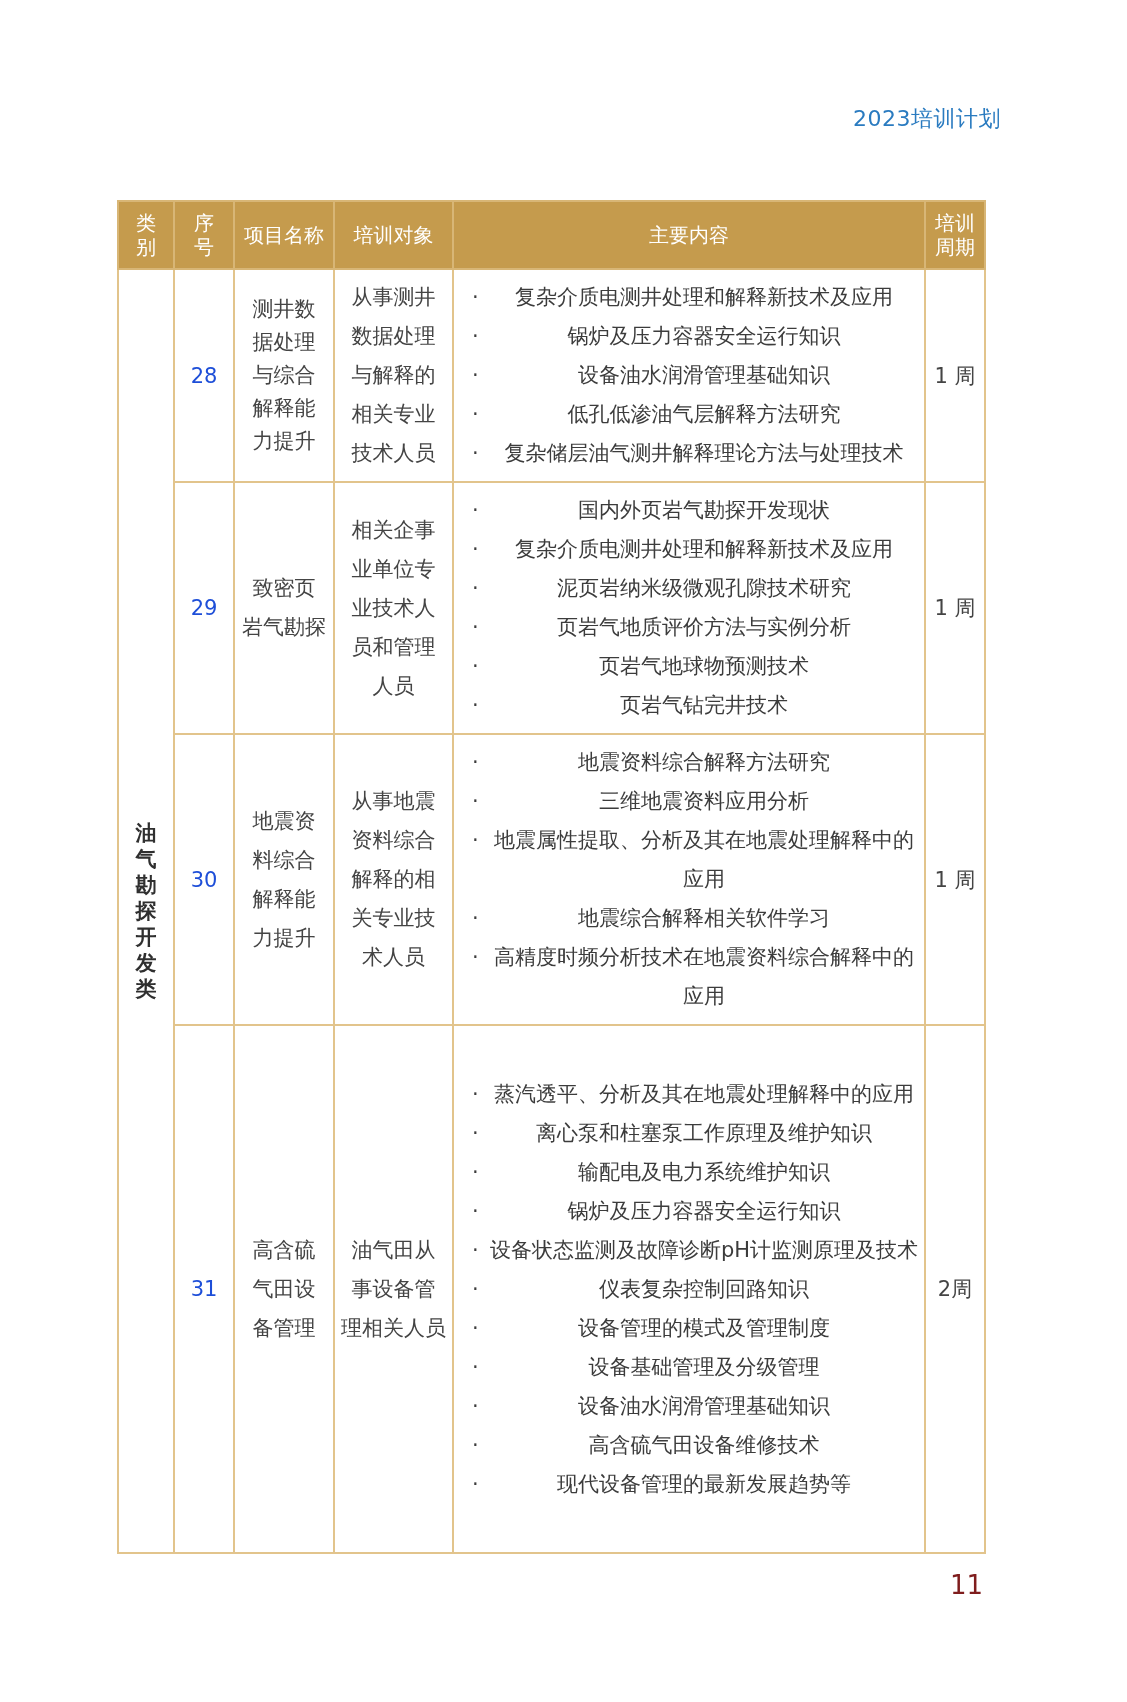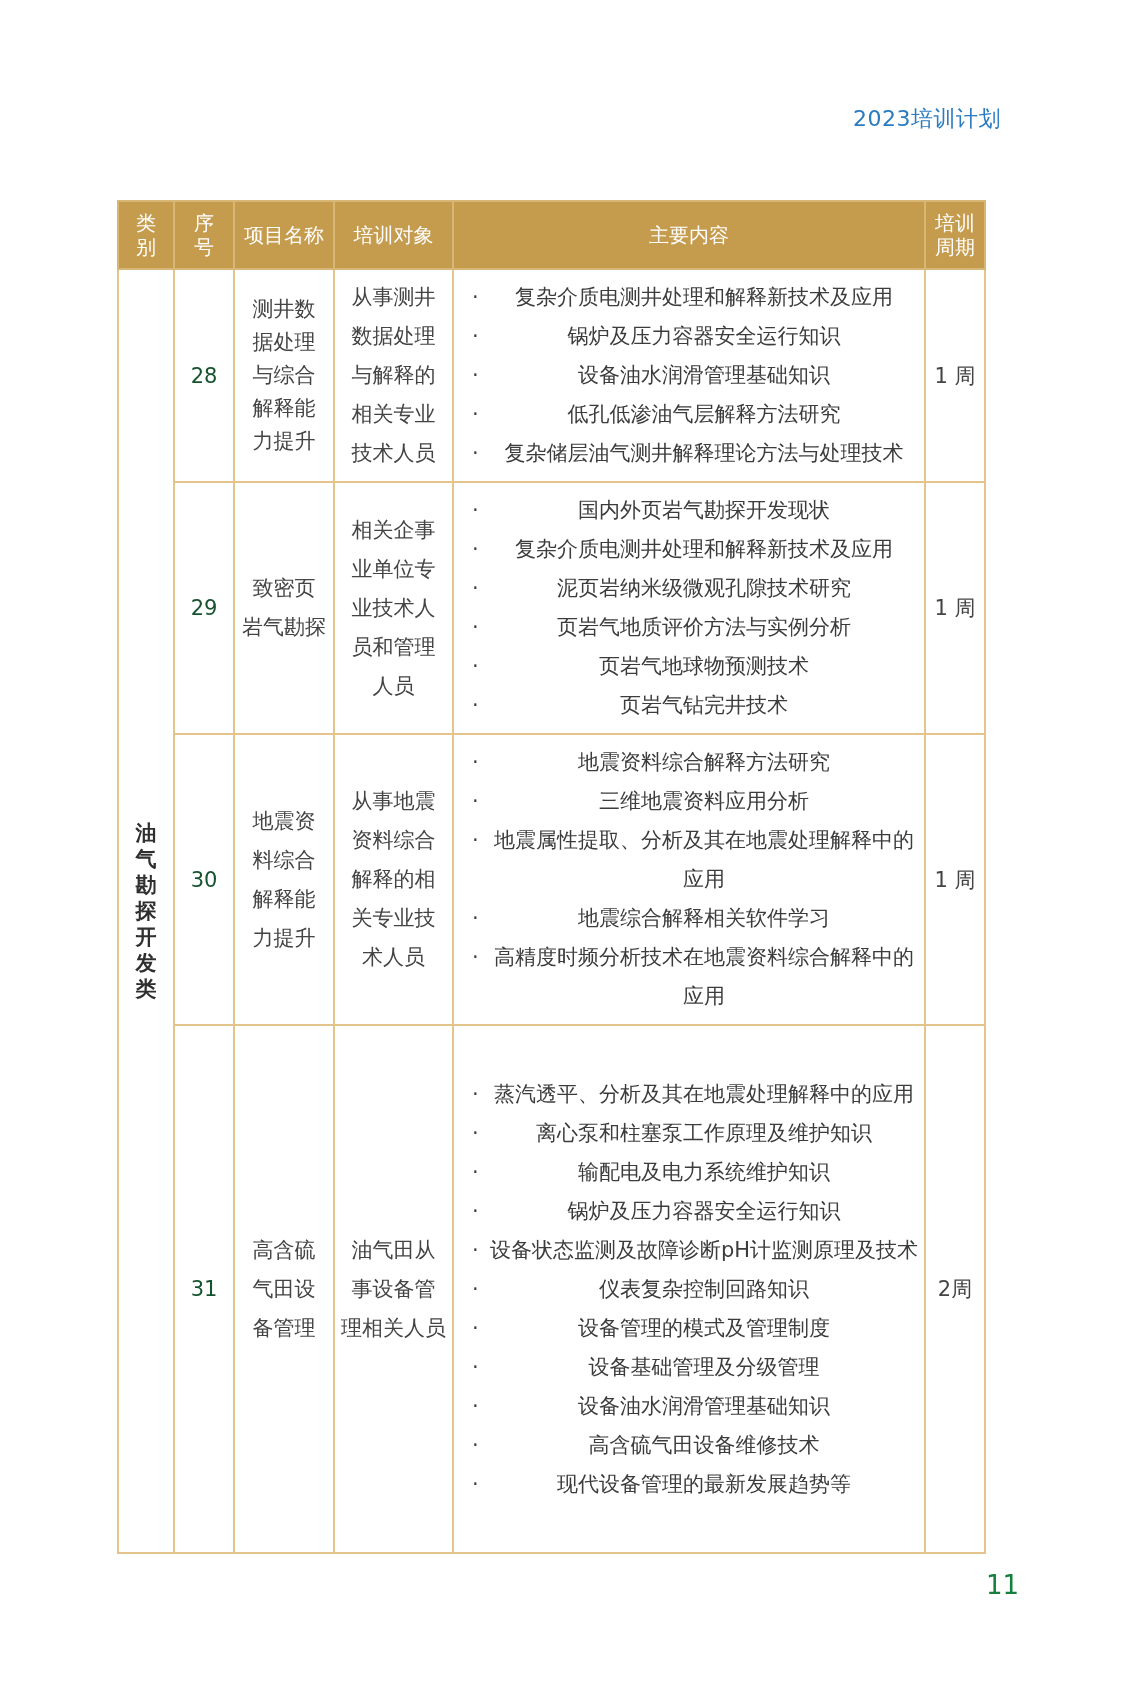--- a/index.html
+++ b/index.html
@@ -1,26 +1,26 @@
 <!DOCTYPE html>
 <html><head>
 <meta charset="utf-8">
 <style>
   html, body { margin:0; padding:0; background:#ffffff; }
   body { width:1127px; height:1702px; position:relative; overflow:hidden;
          font-family:"DejaVu Sans","Liberation Sans",sans-serif; color:#3a3a3a; }
   .page-title { position:absolute; right:126px; top:104px; font-size:22px; color:#2a7bc0; letter-spacing:0.5px; }
-  .page-number { position:absolute; left:950px; top:1570px; font-size:26px; color:#15803d;margin-left:36px; }
+  .page-number { position:absolute; left:950px; top:1570px; font-size:26px; color:#7f1d1d; }
   table.plan { position:absolute; left:117px; top:200px; width:867px; border-collapse:collapse; table-layout:fixed; }
   table.plan th, table.plan td { border:2px solid #e2c48c; }
   table.plan thead th { background:#c59b4d; color:#ffffff; font-weight:normal; font-size:20px; height:66px; line-height:24px; text-align:center; padding:0; border-color:#d8b676; }
   table.plan td { vertical-align:middle; font-size:21px; text-align:center; padding:0; }
   .cat-cell { font-weight:bold; font-size:20px; line-height:26px; color:#2f2f2f; }
   .cat-cell span { display:block; }
-  .num-cell { font-size:24px; color:#14532d; }
+  .num-cell { font-size:24px; color:#1d4ed8; }
   .name-cell, .target-cell { line-height:39px; color:#444; padding:0 2px; }
   .content-cell { text-align:center; padding:8px 4px 8px 18px !important; line-height:39px; color:#3c3c3c; }
   .content-cell .item { display:block; position:relative; padding-left:16px; }
   .content-cell .item::before { content:"·"; position:absolute; left:0; top:0; }
   .period-cell { font-size:22px; color:#444;margin-left:16px; }
   .hdr-stack span { display:block; }
 </style>
 </head>
 <body>
 

